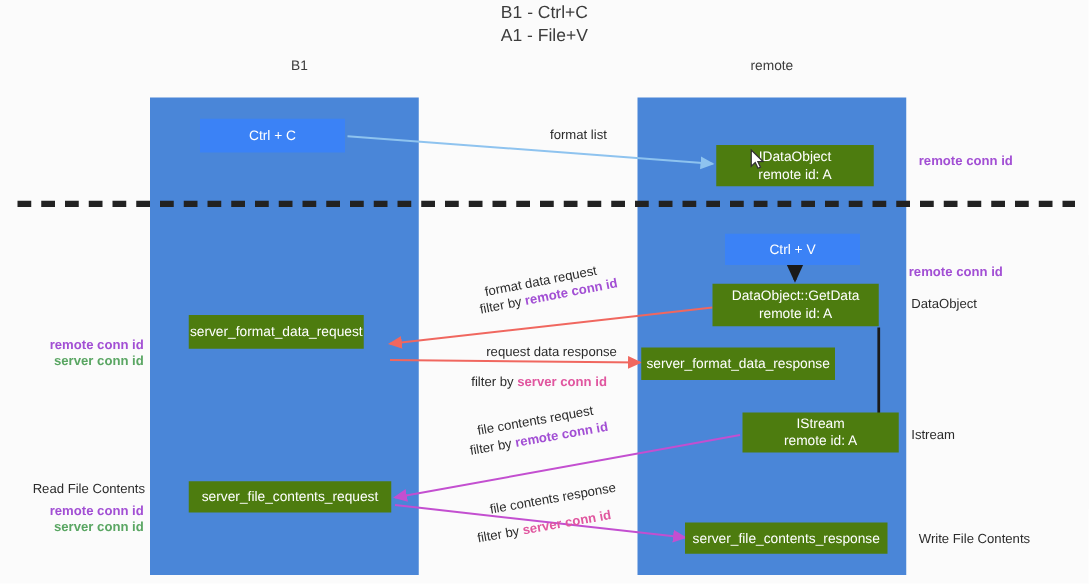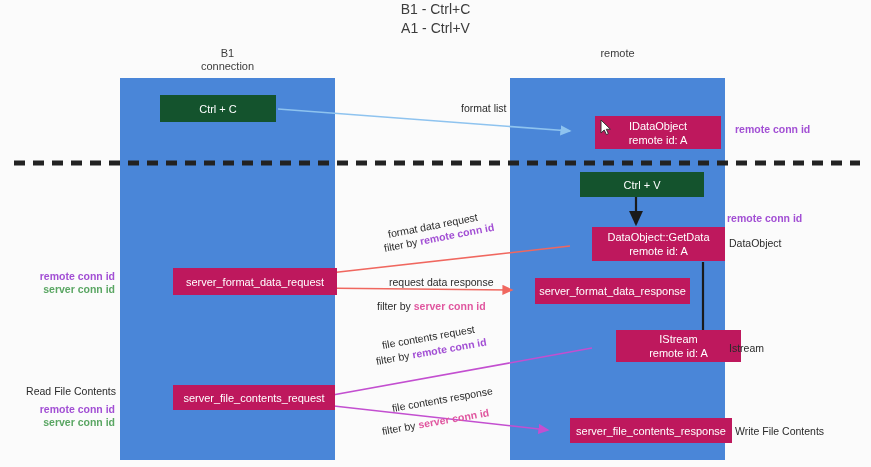--- a/index.html
+++ b/index.html
@@ -26,21 +26,21 @@
 
   .lane-header {
     position: absolute;
     text-align: center;
     font-size: 11px;
     color: #3c3c3c;
     line-height: 13px;
   }
   .lane-header .l1 { display: block; }
   .lane-header .l2 { display: block; }
-  .hdr-b1 { left: 120px; top: 47px; width: 215px; }
+  .hdr-b1 { left: 132px; top: 47px; width: 215px; }
   .hdr-a1 { left: 510px; top: 47px; width: 215px; }
 
   .title {
     position: absolute;
     left: 0;
     top: 0;
     width: 871px;
     text-align: center;
     font-size: 14px;
     color: #3c3c3c;
@@ -54,22 +54,22 @@
     display: flex;
     flex-direction: column;
     align-items: center;
     justify-content: center;
     color: #ffffff;
     font-size: 11px;
     line-height: 14px;
     text-align: center;
     padding: 2px 4px;
   }
-  .box-green { background: #14532d; }
-  .box-orange { background: #be185d; margin-left: 22px; }
+  .box-green { background: #3b82f6; }
+  .box-orange { background: #4d7c0f; }
 
   .label {
     position: absolute;
     font-size: 10.5px;
     color: #2b2b2b;
     line-height: 14px;
     white-space: nowrap;
   }
   .label.purple { color: #a24fd4; font-weight: bold; }
   .label.green { color: #5aa663; font-weight: bold; }
@@ -94,26 +94,25 @@
     height: 17px;
   }
 </style>
 </head>
 <body>
 
 <div id="canvas">
 
   <div class="title">
     <span>B1 - Ctrl+C</span>
-    <span>A1 - Ctrl+V</span>
+    <span>A1 - File+V</span>
   </div>
 
   <div class="lane-header hdr-b1">
     <span class="l1">B1</span>
-    <span class="l2">connection</span>
   </div>
   <div class="lane-header hdr-a1">
     <span class="l2">remote</span>
   </div>
 
   <div class="lane lane-b1"></div>
   <div class="lane lane-a1"></div>
 
   <svg class="overlay" viewBox="0 0 871 467">
     <defs>
@@ -154,51 +153,51 @@
 
   <div class="box box-orange" style="left:573px; top:116px; width:126px; height:33px;">
     <span>IDataObject</span>
     <span>remote id: A</span>
   </div>
 
   <svg class="cursor-icon" style="left:600px; top:119px;" viewBox="0 0 12 17">
     <path d="M1,1 L1,14 L4.2,11 L6.4,15.6 L8.4,14.7 L6.3,10.3 L10.4,10.2 z" fill="#ffffff" stroke="#333333" stroke-width="1"></path>
   </svg>
 
-  <div class="box box-green" style="left:580px; top:172px; width:124px; height:25px;">
+  <div class="box box-green" style="left:580px; top:187px; width:108px; height:25px;">
     <span>Ctrl + V</span>
   </div>
 
   <div class="box box-orange" style="left:570px; top:227px; width:133px; height:34px;">
     <span>DataObject::GetData</span>
     <span>remote id: A</span>
   </div>
 
-  <div class="box box-orange" style="left:151px; top:268px; width:164px; height:27px;">
+  <div class="box box-orange" style="left:151px; top:252px; width:140px; height:27px;">
     <span>server_format_data_request</span>
   </div>
 
   <div class="box box-orange" style="left:513px; top:278px; width:155px; height:26px;">
     <span>server_format_data_response</span>
   </div>
 
   <div class="box box-orange" style="left:594px; top:330px; width:125px; height:32px;">
     <span>IStream</span>
     <span>remote id: A</span>
   </div>
 
   <div class="box box-orange" style="left:151px; top:385px; width:162px; height:25px;">
     <span>server_file_contents_request</span>
   </div>
 
   <div class="box box-orange" style="left:548px; top:418px; width:162px; height:25px;">
     <span>server_file_contents_response</span>
   </div>
 
-  <div class="label" style="left:417px; top:101px;padding-left:44px;">format list</div>
+  <div class="label" style="left:396px; top:101px;padding-left:44px;">format list</div>
 
   <div class="label rot-a" style="left:388px; top:227px;">format data request</div>
   <div class="label rot-a" style="left:384px; top:241px;">
     <span>filter by </span><span class="purple">remote conn id</span>
   </div>
 
   <div class="label" style="left:389px; top:275px;">request data response</div>
   <div class="label" style="left:377px; top:299px;">
     <span>filter by </span><span class="pink">server conn id</span>
   </div>

